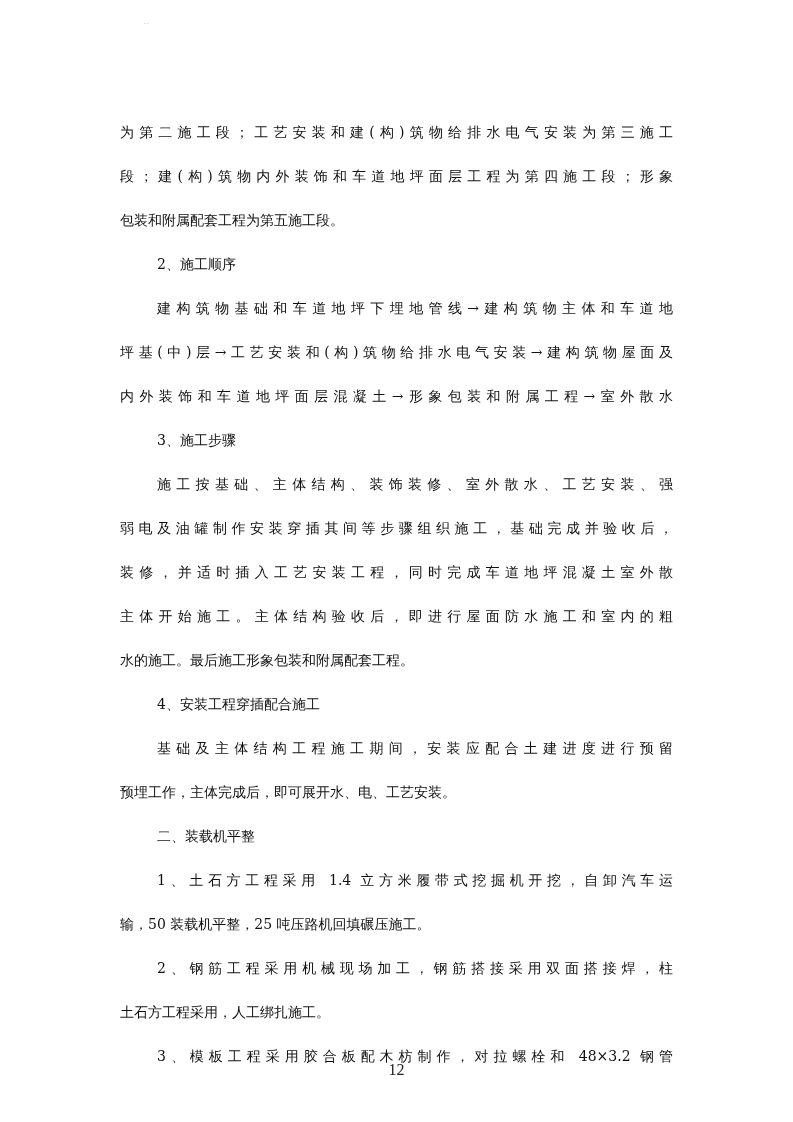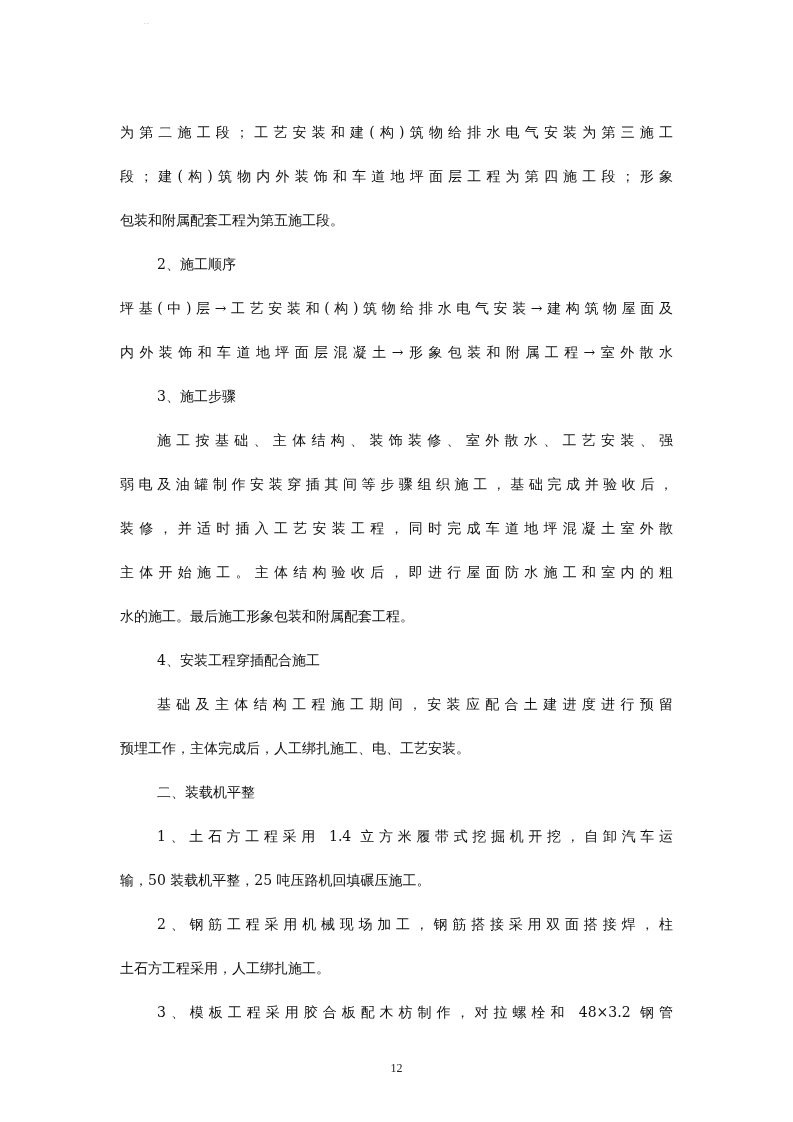--- a/index.html
+++ b/index.html
@@ -46,46 +46,47 @@
     }
     .line.heading {
       text-align-last: left;
     }
     .page-number {
       position: absolute;
       left: 0;
       width: 793px;
       top: 1061px;
       text-align: center;
-      font-size: 12px;
+      font-size: 16px;
       font-family: "Liberation Serif", serif;
       color: #222222;
     }
   </style>
 </head>
 <body>
 
 <div class="header-mark">..</div>
 
 <div class="page-body">
   <div class="line">为第二施工段；工艺安装和建(构)筑物给排水电气安装为第三施工</div>
   <div class="line">段；建(构)筑物内外装饰和车道地坪面层工程为第四施工段；形象</div>
   <div class="line last">包装和附属配套工程为第五施工段。</div>
   <div class="line indent heading">2、施工顺序</div>
+  <div class="line indent">建构筑物基础和车道地坪下埋地管线→建构筑物主体和车道地</div>
   <div class="line">坪基(中)层→工艺安装和(构)筑物给排水电气安装→建构筑物屋面及</div>
   <div class="line">内外装饰和车道地坪面层混凝土→形象包装和附属工程→室外散水</div>
   <div class="line indent heading">3、施工步骤</div>
   <div class="line indent">施工按基础、主体结构、装饰装修、室外散水、工艺安装、强</div>
   <div class="line">弱电及油罐制作安装穿插其间等步骤组织施工，基础完成并验收后，</div>
   <div class="line">装修，并适时插入工艺安装工程，同时完成车道地坪混凝土室外散</div>
   <div class="line">主体开始施工。主体结构验收后，即进行屋面防水施工和室内的粗</div>
   <div class="line last">水的施工。最后施工形象包装和附属配套工程。</div>
   <div class="line indent heading">4、安装工程穿插配合施工</div>
   <div class="line indent">基础及主体结构工程施工期间，安装应配合土建进度进行预留</div>
-  <div class="line last">预埋工作，主体完成后，人工绑扎施工、电、工艺安装。</div>
+  <div class="line last">预埋工作，主体完成后，即可展开水、电、工艺安装。</div>
   <div class="line indent heading">二、装载机平整</div>
   <div class="line indent">1、土石方工程采用 1.4 立方米履带式挖掘机开挖，自卸汽车运</div>
   <div class="line last">输，50 装载机平整，25 吨压路机回填碾压施工。</div>
   <div class="line indent">2、钢筋工程采用机械现场加工，钢筋搭接采用双面搭接焊，柱</div>
   <div class="line last">土石方工程采用，人工绑扎施工。</div>
   <div class="line indent">3、模板工程采用胶合板配木枋制作，对拉螺栓和 48×3.2 钢管</div>
 </div>
 
 <div class="page-number">12</div>
 

